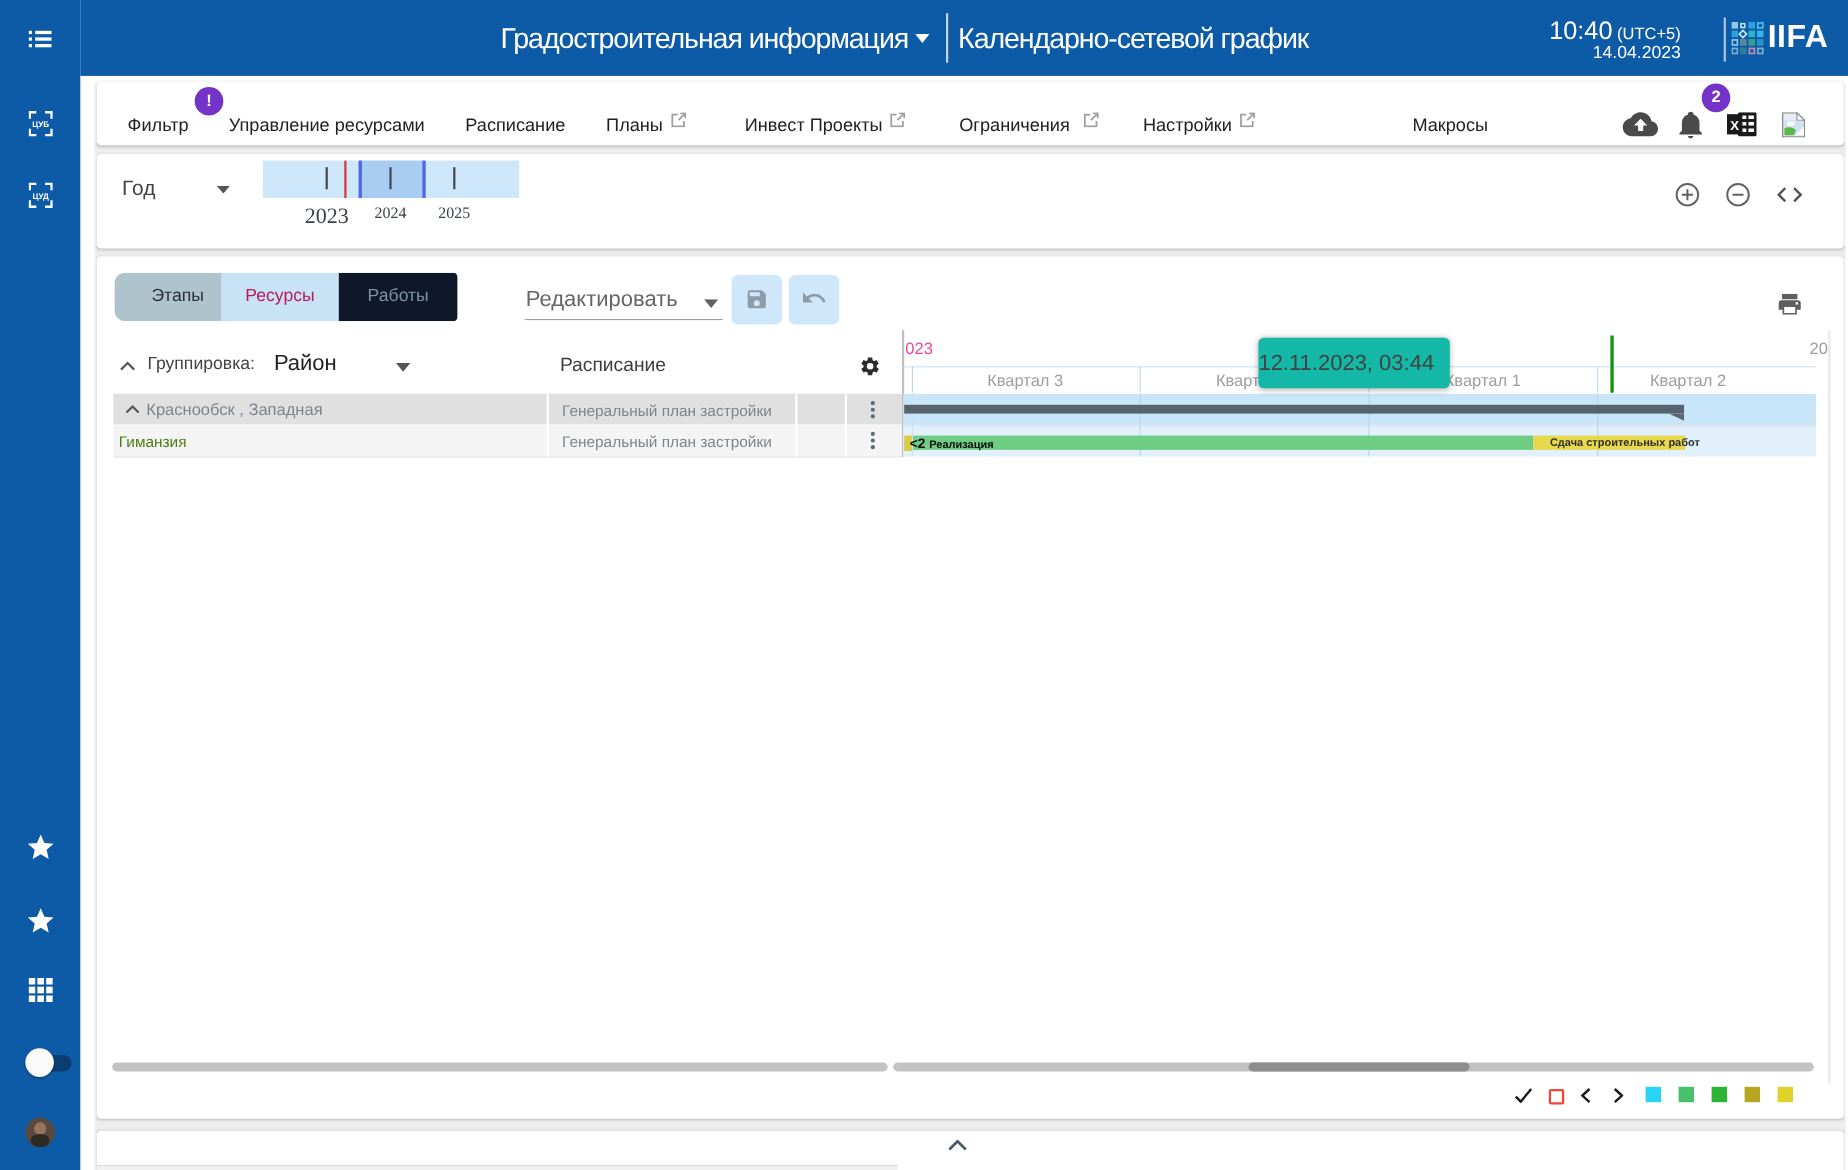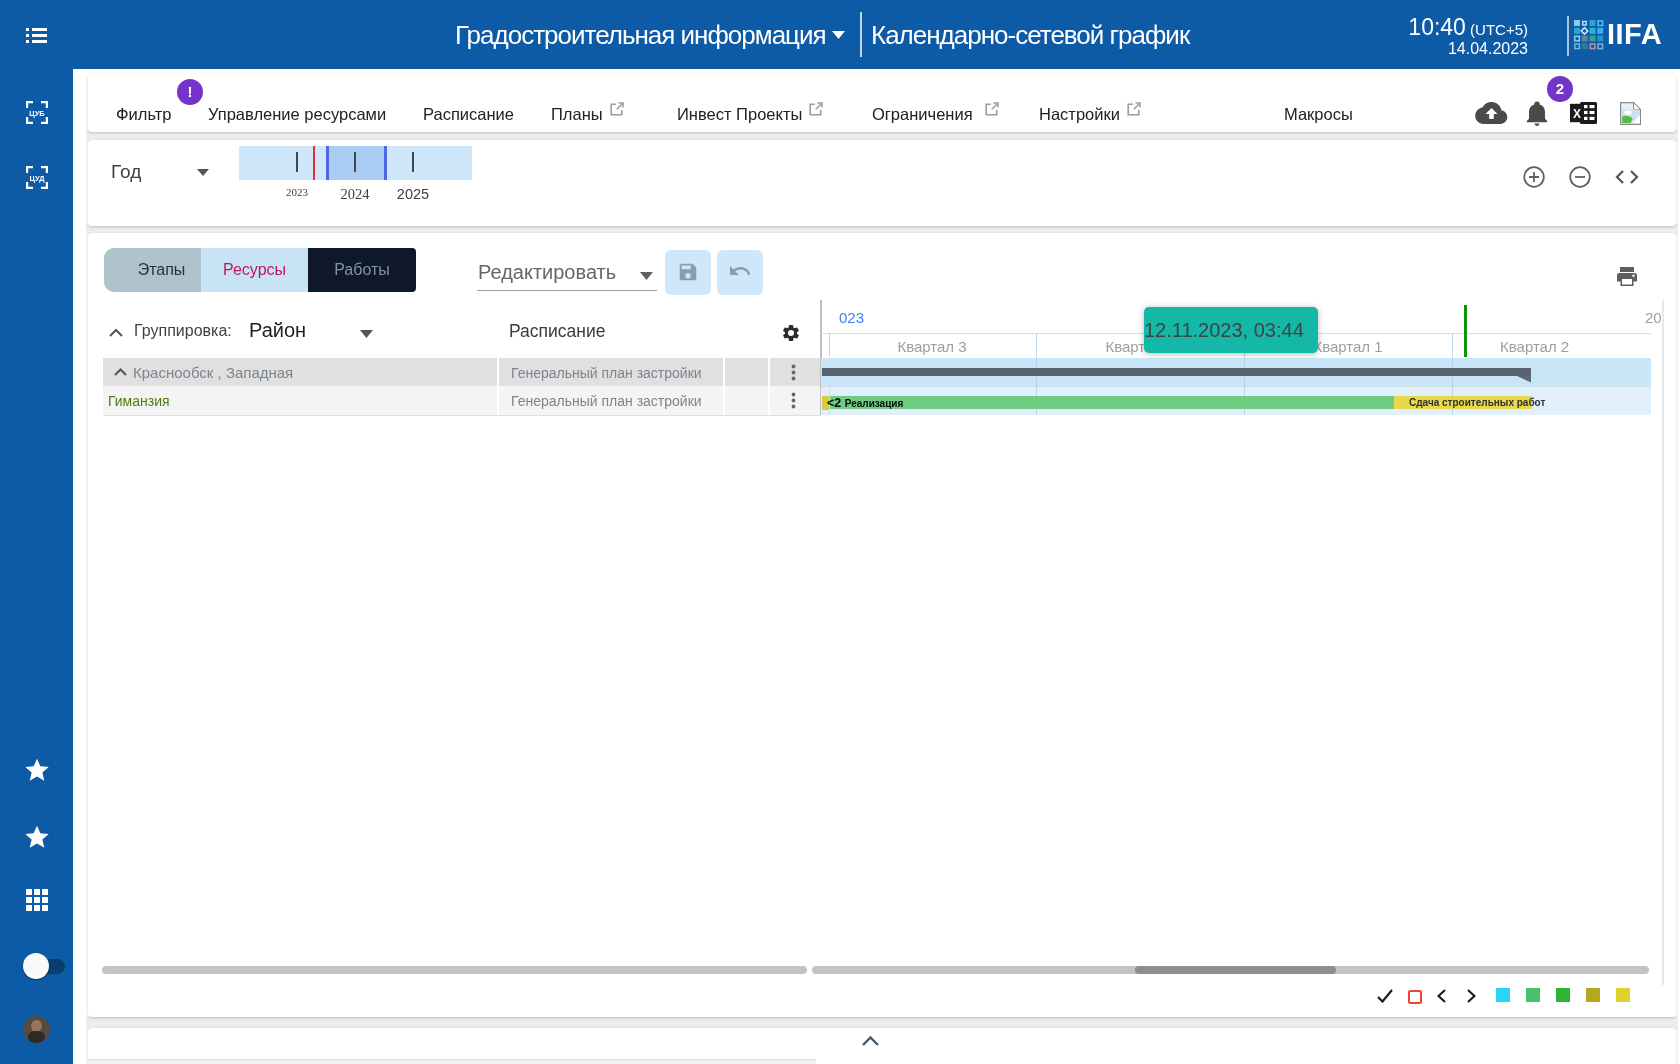--- a/index.html
+++ b/index.html
@@ -193,23 +193,23 @@
     </svg>
   <div class="abs" style="left:151px;top:6px;width:233px;height:34px;background:#cfe7fa;">
     <div class="abs" style="left:88px;top:0;width:58px;height:34px;background:#a9cdf2;"></div>
     <div class="abs" style="left:87px;top:0;width:3px;height:34px;background:#4d68e0;"></div>
     <div class="abs" style="left:144.5px;top:0;width:3px;height:34px;background:#4d68e0;"></div>
     <div class="abs" style="left:57px;top:6px;width:1.6px;height:20px;background:#42464e;"></div>
     <div class="abs" style="left:115px;top:6px;width:1.6px;height:20px;background:#42464e;"></div>
     <div class="abs" style="left:173px;top:6px;width:1.6px;height:20px;background:#42464e;"></div>
     <div class="abs" style="left:74px;top:0;width:1.6px;height:34px;background:#e0312f;"></div>
   </div>
-  <div class="abs" style="left:179px;top:46px;width:60px;text-align:center;font-family:'Liberation Serif',serif;font-size:11px;color:#3a4149;">2023</div>
+  <div class="abs" style="left:179px;top:46px;width:60px;text-align:center;font-family:'Liberation Serif',serif;font-size:20px;color:#3a4149;">2023</div>
   <div class="abs" style="left:237px;top:46px;width:60px;text-align:center;font-family:'Liberation Serif',serif;font-size:14.5px;color:#3a4149;">2024</div>
-  <div class="abs" style="left:295px;top:46px;width:60px;text-align:center;font-family:Liberation Sans, sans-serif;font-size:14.5px;color:#3a4149;">2025</div>
+  <div class="abs" style="left:295px;top:46px;width:60px;text-align:center;font-family:Liberation Serif, serif;font-size:14.5px;color:#3a4149;">2025</div>
   <svg class="abs" style="left:1435px;top:26px;" width="22" height="22" viewBox="0 0 22 22">
       <circle cx="11" cy="11" r="9.8" fill="none" stroke="#616161" stroke-width="1.8"></circle>
       <path d="M11 6v10M6 11h10" stroke="#616161" stroke-width="1.8"></path>
     </svg>
   <svg class="abs" style="left:1481px;top:26px;" width="22" height="22" viewBox="0 0 22 22">
       <circle cx="11" cy="11" r="9.8" fill="none" stroke="#616161" stroke-width="1.8"></circle>
       <path d="M6 11h10" stroke="#616161" stroke-width="1.8"></path>
     </svg>
   <svg class="abs" style="left:1527px;top:30px;" width="24" height="14" viewBox="0 0 24 14">
       <g stroke="#555" stroke-width="2.2" fill="none">
@@ -280,21 +280,21 @@
     </svg>
   <svg class="abs" style="left:703px;top:159px;" width="5" height="17" viewBox="0 0 5 17">
       <g fill="#546e7a">
         <circle cx="2.5" cy="2.5" r="1.9"></circle>
         <circle cx="2.5" cy="8.5" r="1.9"></circle>
         <circle cx="2.5" cy="14.5" r="1.9"></circle>
       </g>
     </svg>
 
   <div class="abs" style="left:731.5px;top:67px;width:2px;height:115px;background:#bcbfc4;"></div>
-  <div class="abs" style="left:735px;top:76px;font-size:15px;color:#3b82f6;padding-left:16px;">023</div>
+  <div class="abs" style="left:735px;top:76px;font-size:15px;color:#ec4899;">023</div>
   <div class="abs" style="left:1557px;top:76px;font-size:15px;color:#9e9e9e;">20</div>
   <div class="abs" style="left:733px;top:100px;width:830px;height:1px;background:#cfe2ef;"></div>
   <div class="abs" style="left:741px;top:100px;width:1px;height:24px;background:#bcd9ea;"></div>
   <div class="abs" style="left:948px;top:100px;width:1px;height:24px;background:#bcd9ea;"></div>
   <div class="abs" style="left:1156px;top:100px;width:1px;height:24px;background:#bcd9ea;"></div>
   <div class="abs" style="left:1364px;top:100px;width:1px;height:24px;background:#bcd9ea;"></div>
   <div class="abs" style="left:784px;top:105px;width:120px;text-align:center;font-size:15px;color:#9e9e9e;">Квартал 3</div>
   <div class="abs" style="left:992px;top:105px;width:120px;text-align:center;font-size:15px;color:#9e9e9e;">Квартал 4</div>
   <div class="abs" style="left:1200px;top:105px;width:120px;text-align:center;font-size:15px;color:#9e9e9e;">Квартал 1</div>
   <div class="abs" style="left:1412px;top:105px;width:120px;text-align:left;font-size:15px;color:#9e9e9e;">Квартал 2</div>

